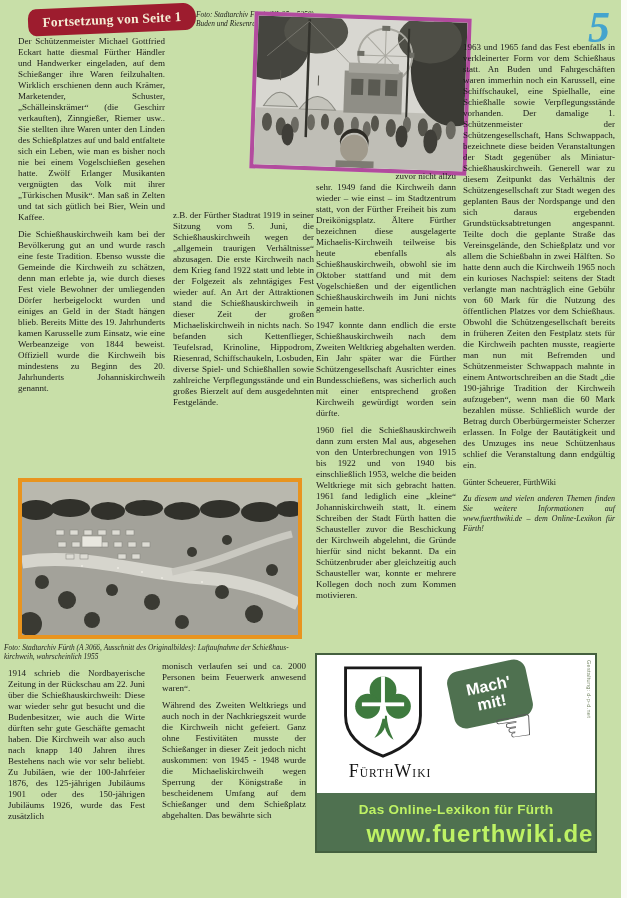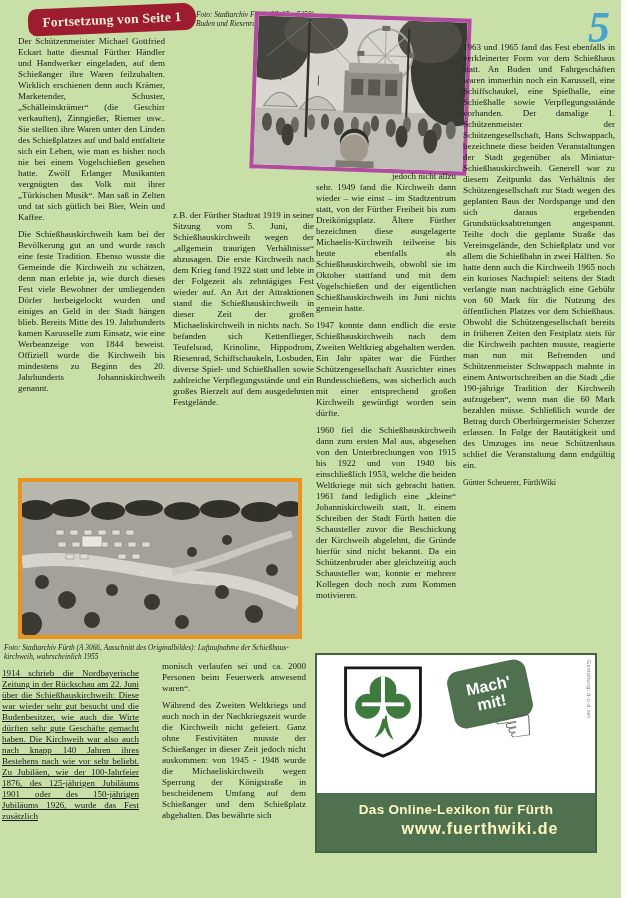--- a/index.html
+++ b/index.html
@@ -29,43 +29,43 @@
   .col p:last-child{margin-bottom:0;}
   .it{}
   .c1{left:18px;top:36px;width:147px;}
   .c2n{left:173px;top:37px;width:86px;}
   .c2w{left:173px;top:181px;width:141px;margin-top:29px;}
   .c3{left:316px;top:171px;width:140px;}
   .c3 .lead{text-align:right;margin:0 0 0 0;}
   .c4{left:463px;top:42px;width:152px;}
   .byline{font-size:8px;margin-top:0;}
   .note{font-size:8px;font-style:italic;margin-top:6px;line-height:10px;}
-  .bA{left:2px;top:668px;width:137px;text-decoration:underline;}
+  .bA{left:8px;top:668px;width:137px;}
   .bB{left:162px;top:661px;width:144px;}
   
   .ad{position:absolute;left:315px;top:653px;width:278px;height:196px;background:#ffffff;
       border:2px solid #44603f;overflow:hidden;}
   .ad .crest{position:absolute;left:22px;top:9px;}
   .ad .logo{position:absolute;left:6px;top:106px;width:134px;text-align:center;color:#151515;
             font-family:"Liberation Serif",serif;letter-spacing:1px;white-space:nowrap;}
   .ad .logo .big{font-size:18px;}
   .ad .logo .sm{font-size:11.5px;}
   .bubble{position:absolute;left:133px;top:10px;width:80px;height:58px;background:#4f7150;
           border-radius:12px;transform:rotate(-12deg);display:flex;flex-direction:column;
           align-items:center;justify-content:center;}
   .bubble div{color:#fff;font-family:"Liberation Sans",sans-serif;font-weight:bold;
               font-size:16px;line-height:17px;}
   .hand{position:absolute;left:176px;top:48px;font-family:"DejaVu Sans",sans-serif;
         font-size:46px;color:#5a5a5a;transform:rotate(-8deg);line-height:1;}
   .credit{position:absolute;right:3px;top:5px;writing-mode:vertical-rl;font-size:5.5px;
           color:#7d8d6d;font-family:"Liberation Sans",sans-serif;letter-spacing:.3px;}
   .ad-bar{position:absolute;left:0;right:0;bottom:0;height:58px;background:#4f7150;
-          text-align:center;color:#fef9c3;font-family:"Liberation Sans",sans-serif;}
+          text-align:center;color:#bef264;font-family:"Liberation Sans",sans-serif;}
   .ad-bar .tagline{font-size:13.5px;font-weight:bold;letter-spacing:.3px;margin-top:9px;}
-  .ad-bar .url{font-size:16px;font-weight:bold;letter-spacing:1px;margin-top:3px;padding-left:48px;}
+  .ad-bar .url{font-size:24px;font-weight:bold;letter-spacing:1px;margin-top:3px;padding-left:48px;}
 </style>
 </head>
 <body>
 
 <div class="page">
 
   <div class="banner">
     <span>Fortsetzung von Seite 1</span>
   </div>
   <div class="cap cap-top">
@@ -140,29 +140,30 @@
   <div class="col c1">
     <p class="it">Der Schützenmeister Michael Gottfried Eckart hatte diesmal Fürther Händler und Handwerker eingeladen, auf dem Schießanger ihre Waren feilzuhalten. Wirklich erschienen denn auch Krämer, Marketender, Schuster, „Schälleinskrämer“ (die Geschirr verkauften), Zinngießer, Riemer usw.. Sie stellten ihre Waren unter den Linden des Schießplatzes auf und bald entfaltete sich ein Leben, wie man es bisher noch nie bei einem Vogelschießen gesehen hatte. Zwölf Erlanger Musikanten vergnügten das Volk mit ihrer „Türkischen Musik“. Man saß in Zelten und tat sich gütlich bei Bier, Wein und Kaffee.</p>
     <p>Die Schießhauskirchweih kam bei der Bevölkerung gut an und wurde rasch eine feste Tradition. Ebenso wusste die Gemeinde die Kirchweih zu schätzen, denn man erlebte ja, wie durch dieses Fest viele Bewohner der umliegenden Dörfer herbeigelockt wurden und einiges an Geld in der Stadt hängen blieb. Bereits Mitte des 19. Jahrhunderts kamen Karusselle zum Einsatz, wie eine Werbeanzeige von 1844 beweist. Offiziell wurde die Kirchweih bis mindestens zu Beginn des 20. Jahrhunderts Johanniskirchweih genannt.</p>
   </div>
 
   <div class="col c2w">
     <p>z.B. der Fürther Stadtrat 1919 in seiner Sitzung vom 5. Juni, die Schießhauskirchweih wegen der „allgemein traurigen Verhältnisse“ abzusagen. Die erste Kirchweih nach dem Krieg fand 1922 statt und lebte in der Folgezeit als zehntägiges Fest wieder auf. An Art der Attraktionen stand die Schießhauskirchweih in dieser Zeit der großen Michaeliskirchweih in nichts nach. So befanden sich Kettenflieger, Teufelsrad, Krinoline, Hippodrom, Riesenrad, Schiffschaukeln, Losbuden, diverse Spiel- und Schießhallen sowie zahlreiche Verpflegungsstände und ein großes Bierzelt auf dem ausgedehnten Festgelände.</p>
   </div>
 
   <div class="col c3">
-    <div class="lead">jedoch nicht allzu</div>
+    <div class="lead">zuvor nicht allzu</div>
     <p>sehr. 1949 fand die Kirchweih dann wieder – wie einst – im Stadtzentrum statt, von der Fürther Freiheit bis zum Dreikönigsplatz. Ältere Fürther bezeichnen diese ausgelagerte Michaelis-Kirchweih teilweise bis heute ebenfalls als Schießhauskirchweih, obwohl sie im Oktober stattfand und mit dem Vogelschießen und der eigentlichen Schießhauskirchweih im Juni nichts gemein hatte.</p>
     <p>1947 konnte dann endlich die erste Schießhauskirchweih nach dem Zweiten Weltkrieg abgehalten werden. Ein Jahr später war die Fürther Schützengesellschaft Ausrichter eines Bundesschießens, was sicherlich auch mit einer entsprechend großen Kirchweih gewürdigt worden sein dürfte.</p>
     <p>1960 fiel die Schießhauskirchweih dann zum ersten Mal aus, abgesehen von den Unterbrechungen von 1915 bis 1922 und von 1940 bis einschließlich 1953, welche die beiden Weltkriege mit sich gebracht hatten. 1961 fand lediglich eine „kleine“ Johanniskirchweih statt, lt. einem Schreiben der Stadt Fürth hatten die Schausteller zuvor die Beschickung der Kirchweih abgelehnt, die Gründe hierfür sind nicht bekannt. Da ein Schützenbruder aber gleichzeitig auch Schausteller war, konnte er mehrere Kollegen doch noch zum Kommen motivieren.</p>
   </div>
 
   <div class="col c4">
     <p>1963 und 1965 fand das Fest ebenfalls in verkleinerter Form vor dem Schießhaus statt. An Buden und Fahrgeschäften waren immerhin noch ein Karussell, eine Schiffschaukel, eine Spielhalle, eine Schießhalle sowie Verpflegungsstände vorhanden. Der damalige 1. Schützenmeister der Schützengesellschaft, Hans Schwappach, bezeichnete diese beiden Veranstaltungen der Stadt gegenüber als Miniatur-Schießhauskirchweih. Generell war zu diesem Zeitpunkt das Verhältnis der Schützengesellschaft zur Stadt wegen des geplanten Baus der Nordspange und den sich daraus ergebenden Grundstücksabtretungen angespannt. Teilte doch die geplante Straße das Vereinsgelände, den Schießplatz und vor allem die Schießbahn in zwei Hälften. So hatte denn auch die Kirchweih 1965 noch ein kurioses Nachspiel: seitens der Stadt verlangte man nachträglich eine Gebühr von 60 Mark für die Nutzung des öffentlichen Platzes vor dem Schießhaus. Obwohl die Schützengesellschaft bereits in früheren Zeiten den Festplatz stets für die Kirchweih pachten musste, reagierte man nun mit Befremden und Schützenmeister Schwappach mahnte in einem Antwortschreiben an die Stadt „die 190-jährige Tradition der Kirchweih aufzugeben“, wenn man die 60 Mark bezahlen müsse. Schließlich wurde der Betrag durch Oberbürgermeister Scherzer erlassen. In Folge der Bautätigkeit und des Umzuges ins neue Schützenhaus schlief die Veranstaltung dann endgültig ein.</p>
     <div class="byline">Günter Scheuerer, FürthWiki</div>
+    <div class="note">Zu diesem und vielen anderen Themen finden Sie weitere Informationen auf www.fuerthwiki.de – dem Online-Lexikon für Fürth!</div>
   </div>
 
   <div class="photo-aerial">
     <svg width="276" height="153" viewBox="0 0 276 153">
       <rect width="276" height="153" fill="#a3a29a"></rect>
       <rect width="276" height="26" fill="#b9b8ae"></rect>
       <g fill="#31312b">
         <ellipse cx="14" cy="28" rx="18" ry="10"></ellipse>
           <ellipse cx="48" cy="26" rx="20" ry="9"></ellipse>
         <ellipse cx="86" cy="29" rx="17" ry="9"></ellipse>
@@ -231,20 +232,23 @@
       <path d="M6,4 h78 v50 q0,28 -39,42 q-39,-14 -39,-42 Z" fill="#ffffff" stroke="#1a1a1a" stroke-width="3"></path>
       <g fill="#3e7a3e">
         <circle cx="45" cy="27" r="14"></circle>
         <circle cx="29" cy="44" r="13"></circle>
         <circle cx="61" cy="44" r="13"></circle>
         <path d="M45,54 q-2,14 -9,23 q9,-4 11,-11 q2,9 9,13 q-7,-14 -7,-25 Z"></path>
       </g>
       <rect x="43" y="13" width="4" height="44" fill="#ffffff"></rect>
       <rect x="23" y="40" width="44" height="4" fill="#ffffff"></rect>
     </svg>
+    <div class="logo">
+      <span class="big">F</span><span class="sm">ÜRTH</span><span class="big">W</span><span class="sm">IKI</span>
+    </div>
     <div class="bubble">
       <div>Mach'</div>
       <div>mit!</div>
     </div>
     <div class="hand">☜</div>
     <div class="credit">Gestaltung: d-p-d.net</div>
     <div class="ad-bar">
       <div class="tagline">Das Online-Lexikon für Fürth</div>
       <div class="url">www.fuerthwiki.de</div>
     </div>

